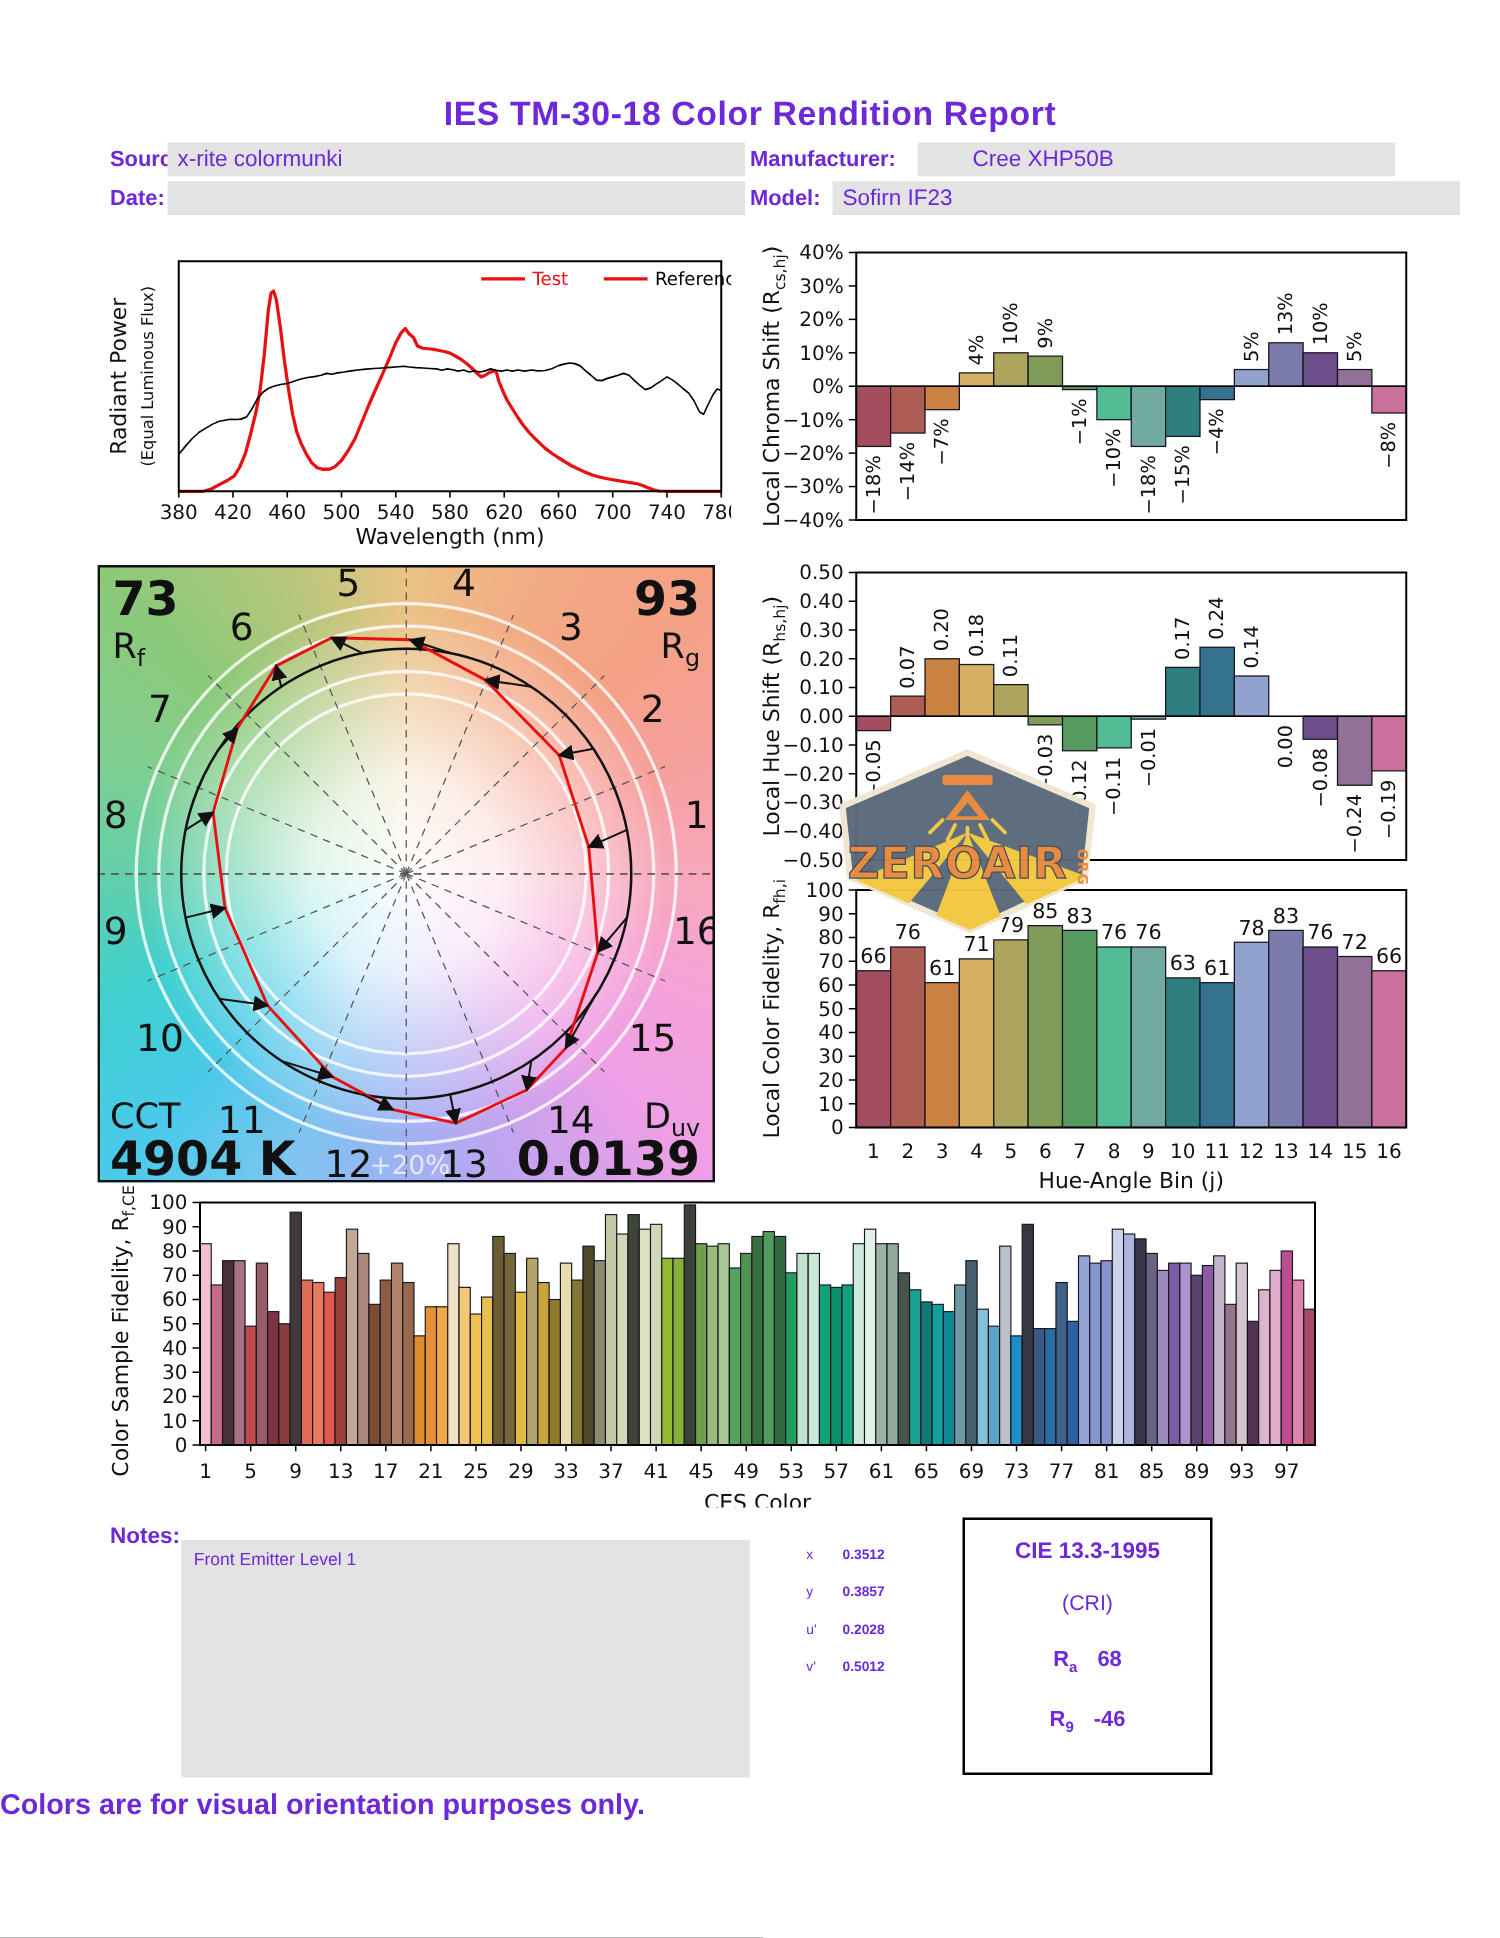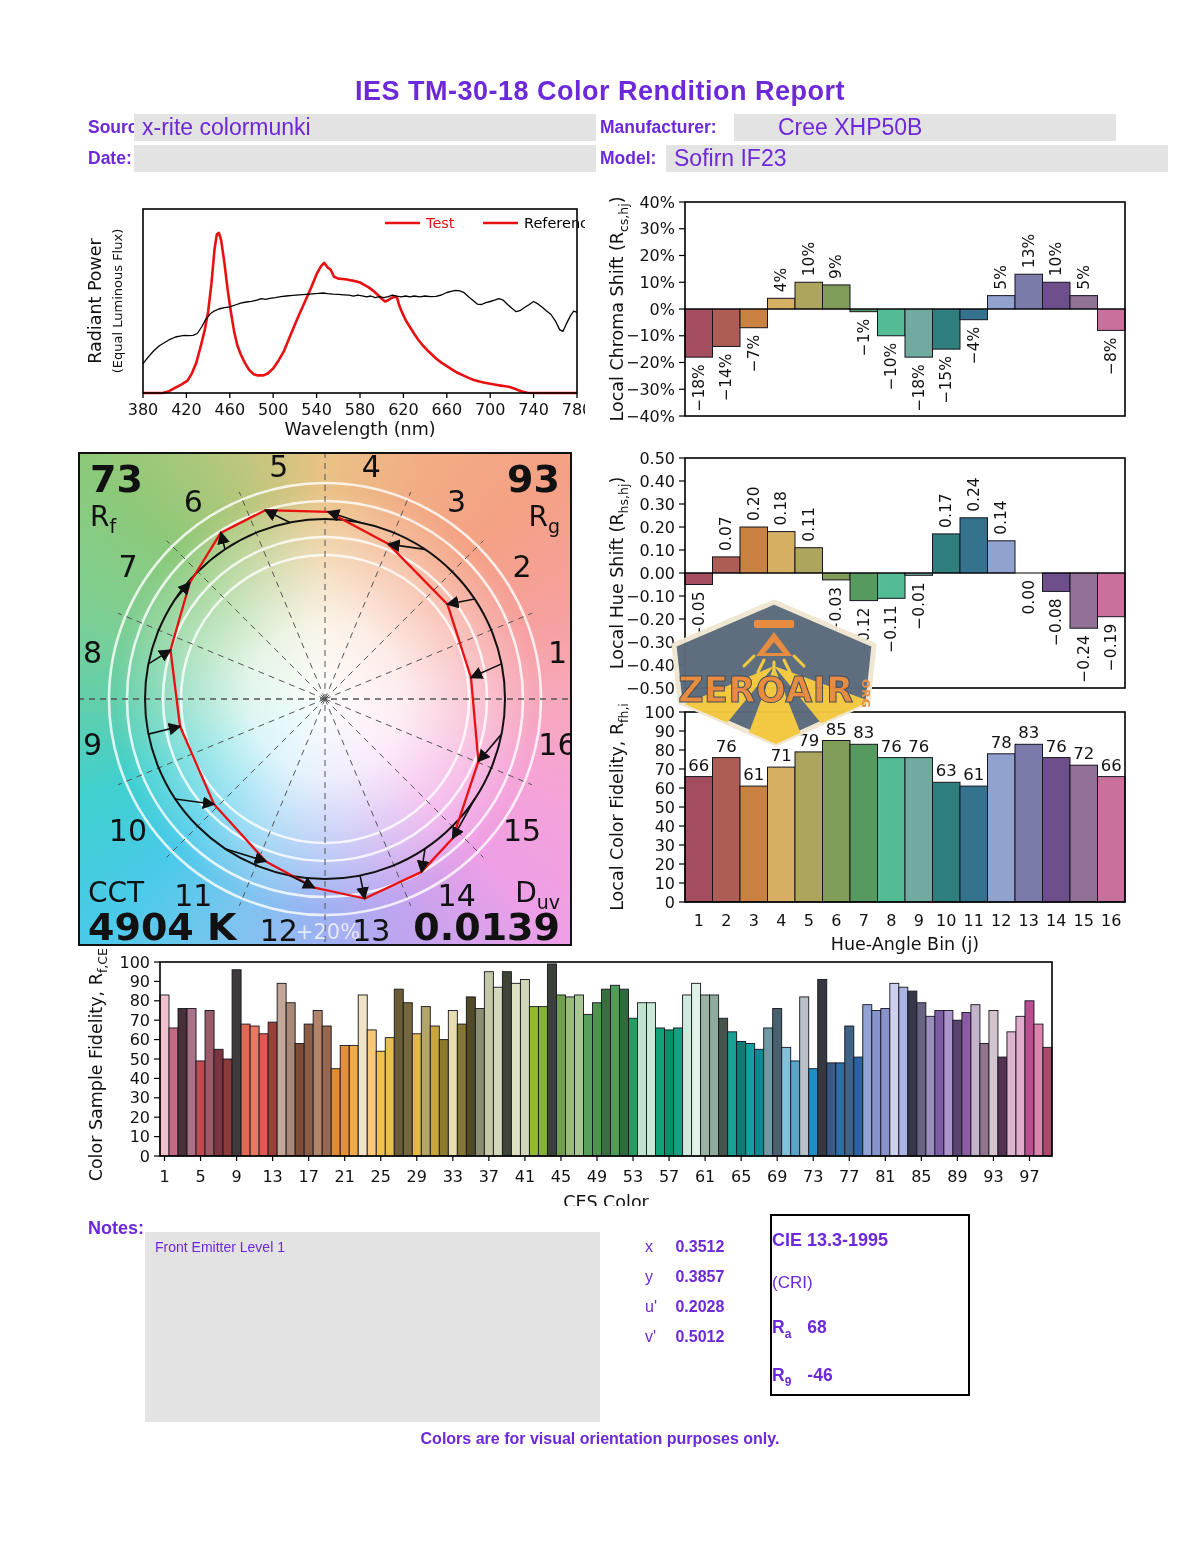--- a/index.html
+++ b/index.html
@@ -2,42 +2,42 @@
 <html><head>
 <meta charset="utf-8">
 <style>
   html,body{margin:0;padding:0;background:#888;}
   .page{position:relative;width:1200px;height:1550px;background:#ffffff;margin:0 auto;
         font-family:"Liberation Sans",sans-serif;color:#6d28d9;overflow:hidden;}
   .page-title{position:absolute;top:76px;left:0;width:100%;text-align:center;
               font-size:27px;font-weight:bold;letter-spacing:0.5px;}
   .meta-label{position:absolute;font-size:17.5px;font-weight:bold;height:27px;line-height:27px;}
   .meta-box{position:absolute;height:27px;line-height:27px;background:#e3e3e3;
-            font-size:23px;padding-left:8px;box-sizing:border-box;white-space:nowrap;}
+            font-size:18px;padding-left:8px;box-sizing:border-box;white-space:nowrap;}
   .panel{position:absolute;}
   svg{font-family:"DejaVu Sans",sans-serif;}
   .cvg-wrap{position:absolute;left:78px;top:452px;width:494px;height:494px;}
   .cvg-bg{position:absolute;left:0;top:0;width:100%;height:100%;}
   .cvg-svg{position:absolute;left:0;top:0;}
   .watermark{position:absolute;left:658px;top:592px;width:234px;height:160px;z-index:5;}
   .notes-label{position:absolute;left:88px;top:1218px;font-size:18px;font-weight:bold;}
   .notes-box{position:absolute;left:145px;top:1232px;width:455px;height:190px;background:#e3e3e3;
              font-size:14px;padding:7px 10px;box-sizing:border-box;}
-  .chrom-row{position:absolute;font-size:16px;}
+  .chrom-row{position:absolute;font-size:11px;}
   .chrom-row .lab{display:inline-block;width:26px;}
   .chrom-row .val{font-weight:bold;}
-  .cri-box{position:absolute;left:770px;top:1214px;width:200px;height:182px;border:2px solid #000;
-           box-sizing:border-box;text-align:left;}
+  .cri-box{position:absolute;left:770px;top:1214px;width:200px;height:206px;border:2px solid #000;
+           box-sizing:border-box;text-align:center;}
   .cri-l1{font-size:18px;font-weight:bold;margin-top:14px;}
   .cri-l2{font-size:17px;font-weight:normal;margin-top:22px;}
   .cri-r{font-size:17.5px;font-weight:bold;margin-top:24px;}
   .cri-r sub{font-size:12px;}
   .cri-gap{display:inline-block;width:16px;}
-  .footer{position:absolute;left:0;top:1430px;width:100%;text-align:center;
-          font-size:16px;font-weight:bold;}
+  .footer{position:absolute;left:0;top:1430px;width:100%;text-align:left;
+          font-size:23px;font-weight:bold;}
 </style>
 </head>
 <body>
 
 <div class="page">
 
   <div class="page-title">IES TM-30-18 Color Rendition Report</div>
 
   <div class="meta-label" style="left:88px;top:114px;">Source:</div>
   <div class="meta-box" style="left:134px;top:114px;width:462px;">x-rite colormunki</div>

